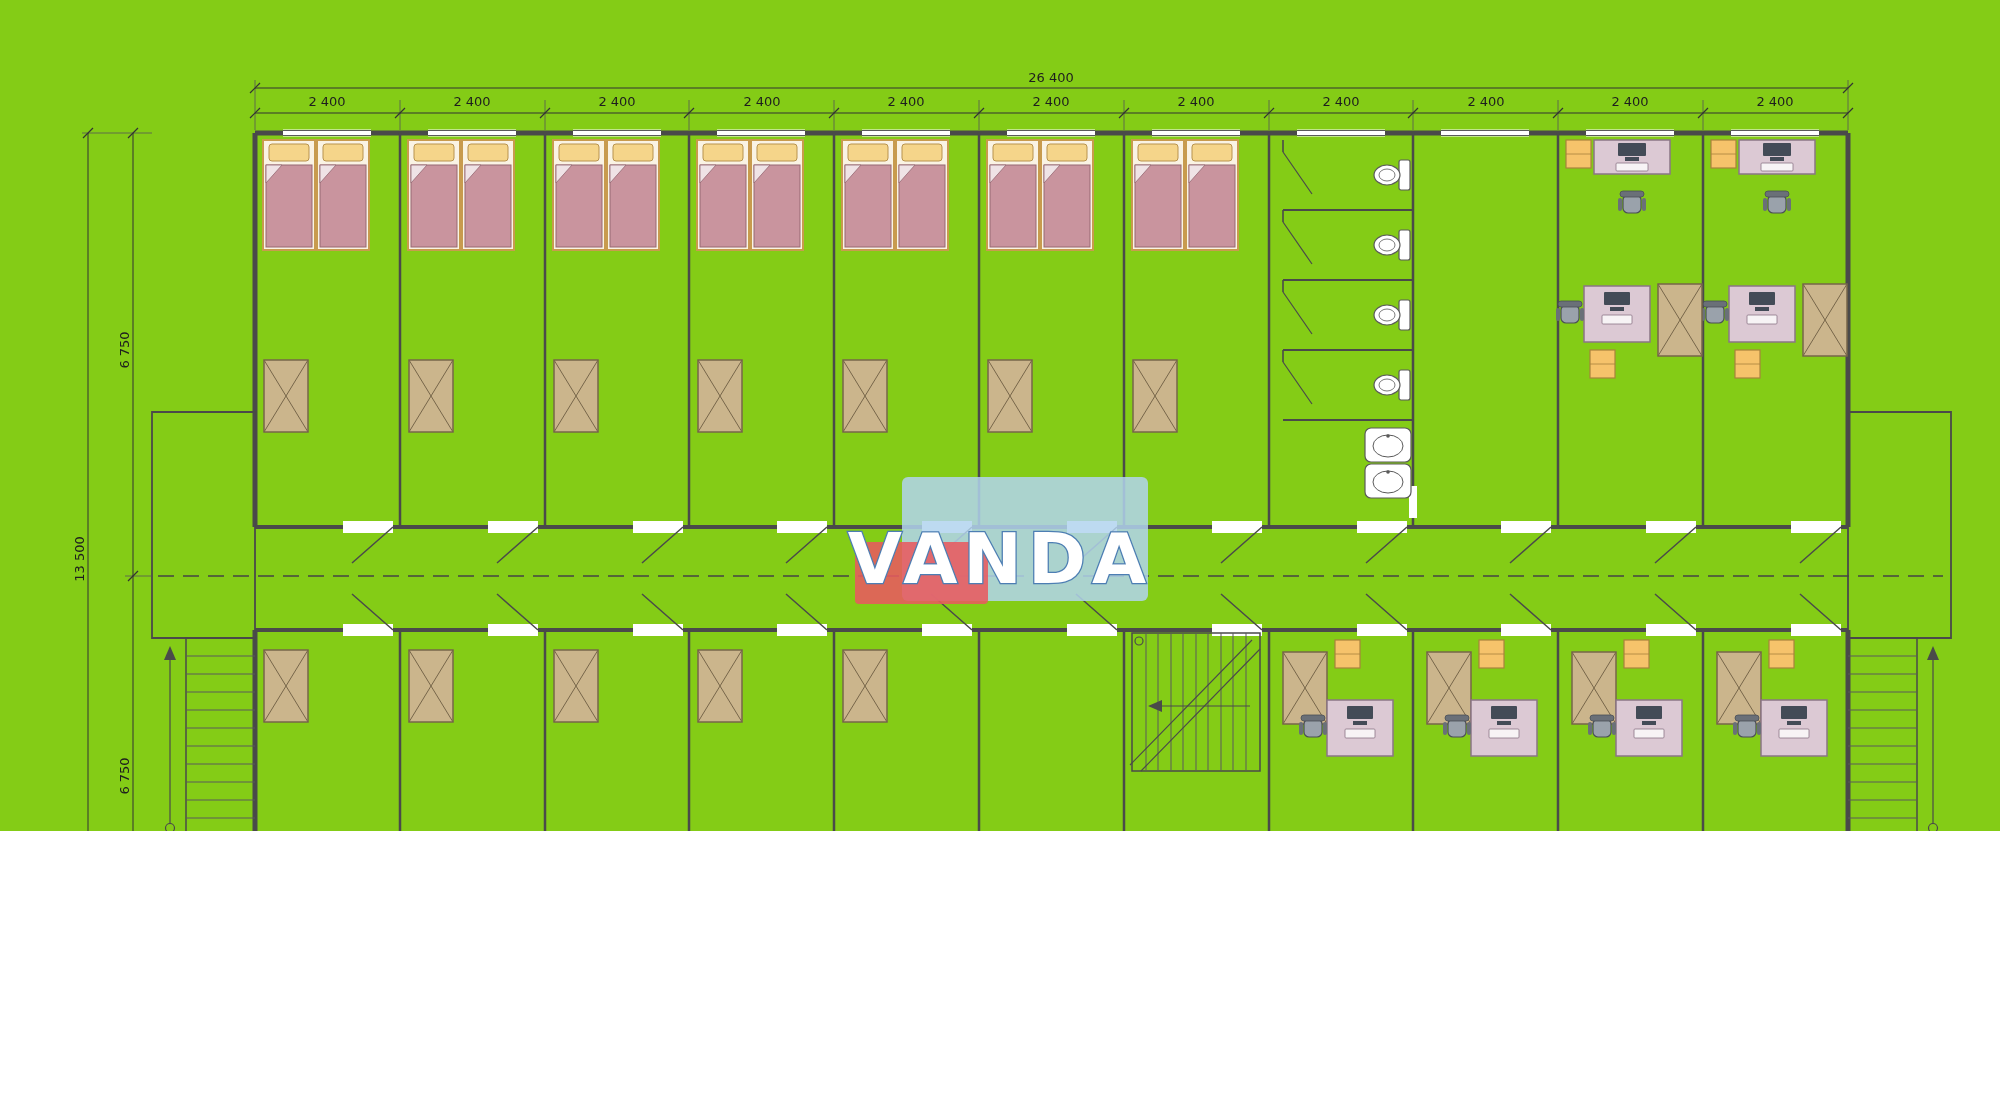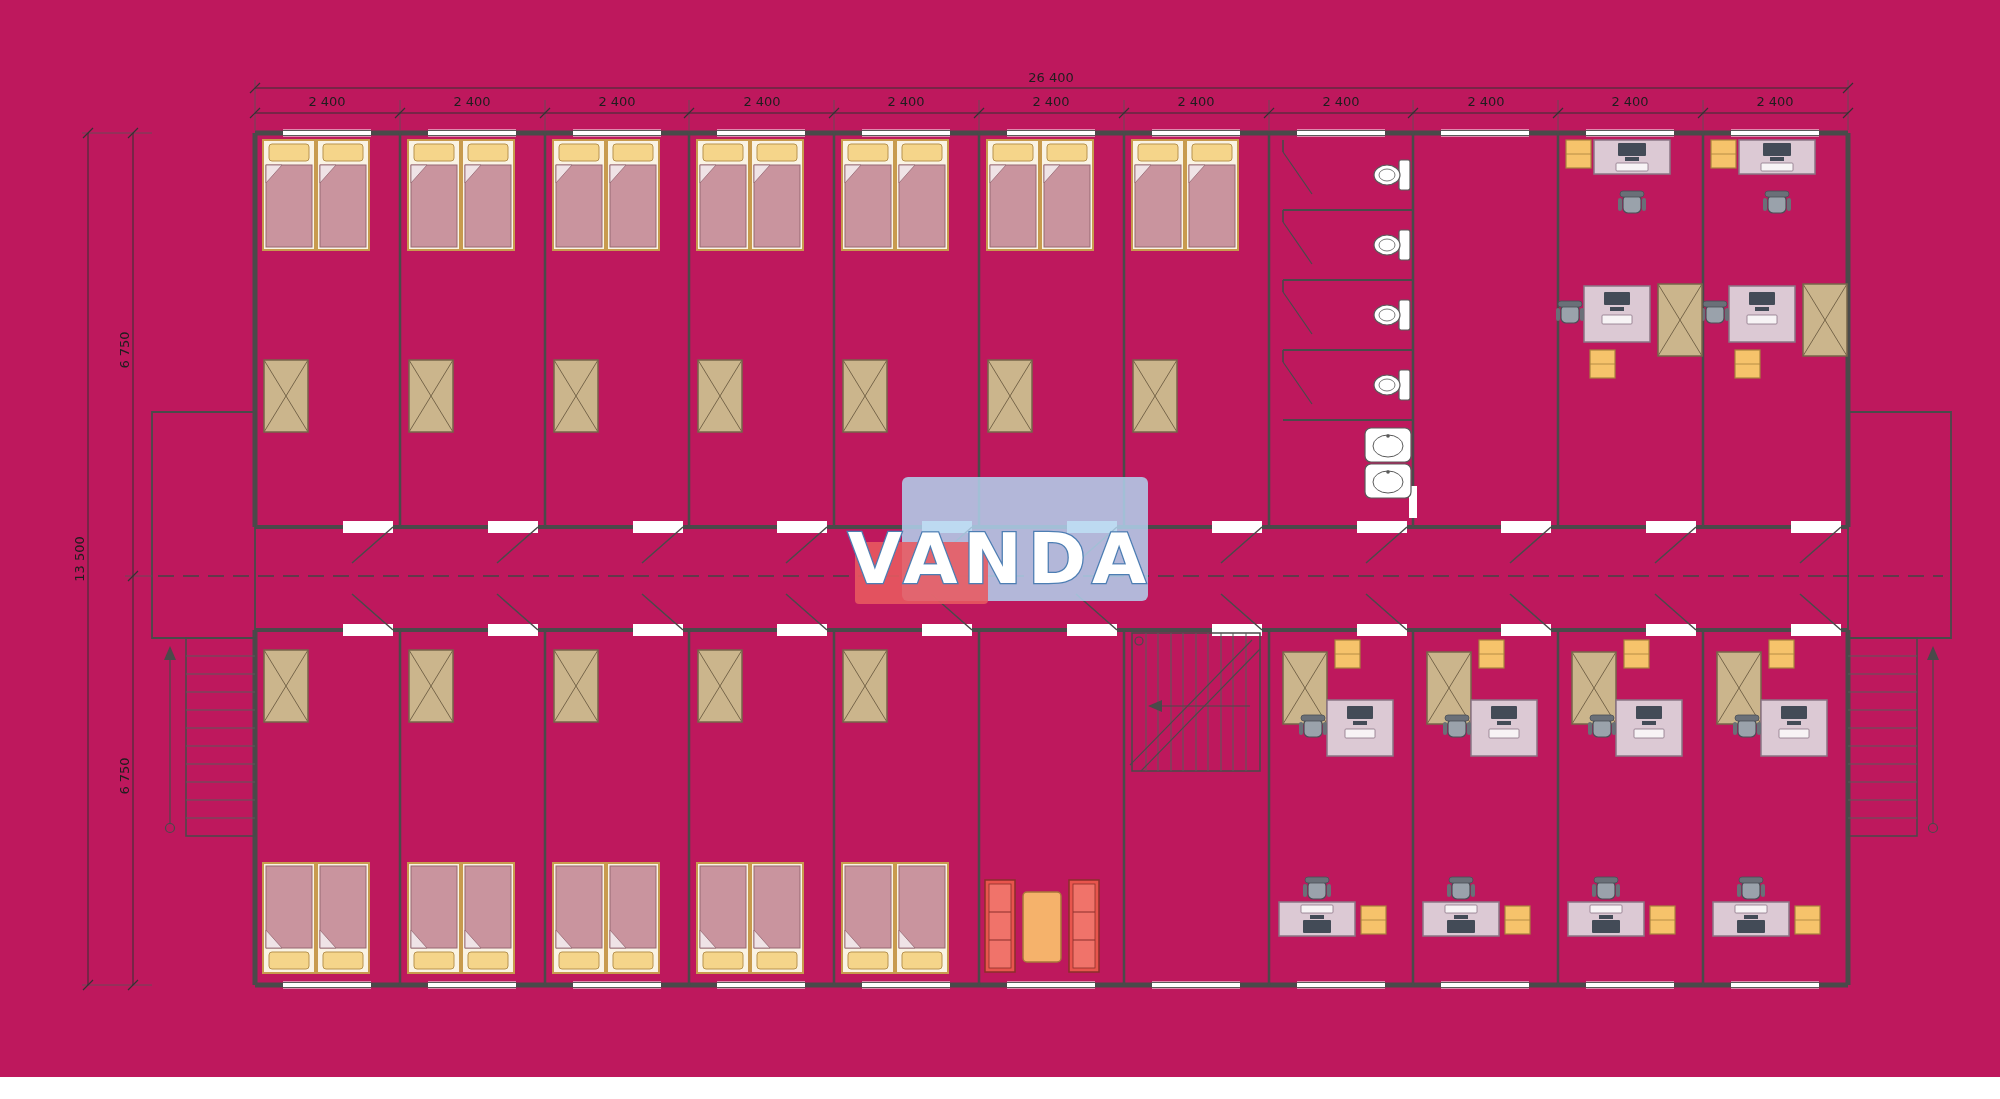--- a/index.html
+++ b/index.html
@@ -1,16 +1,16 @@
 <!DOCTYPE html>
 <html><head>
 <meta charset="utf-8">
 <style>
   html,body{margin:0;padding:0;background:#ffffff;}
-  .canvas{position:relative;width:2000px;height:1077px;background:#be185d;overflow:hidden;
+  .canvas{position:relative;width:2000px;height:831px;background:#84cc16;overflow:hidden;
           font-family:"DejaVu Sans","Liberation Sans",sans-serif;}
   svg{display:block;}
   .dim{font-size:13px;fill:#1e1e1e;font-family:"DejaVu Sans","Liberation Sans",sans-serif;}
   .logo-text{font-size:70px;font-weight:bold;letter-spacing:6px;fill:#ffffff;stroke:#4d7eb3;
              stroke-width:2.6px;paint-order:stroke;font-family:"DejaVu Sans","Liberation Sans",sans-serif;}
 </style>
 </head>
 <body>
 
 <div class="canvas">

